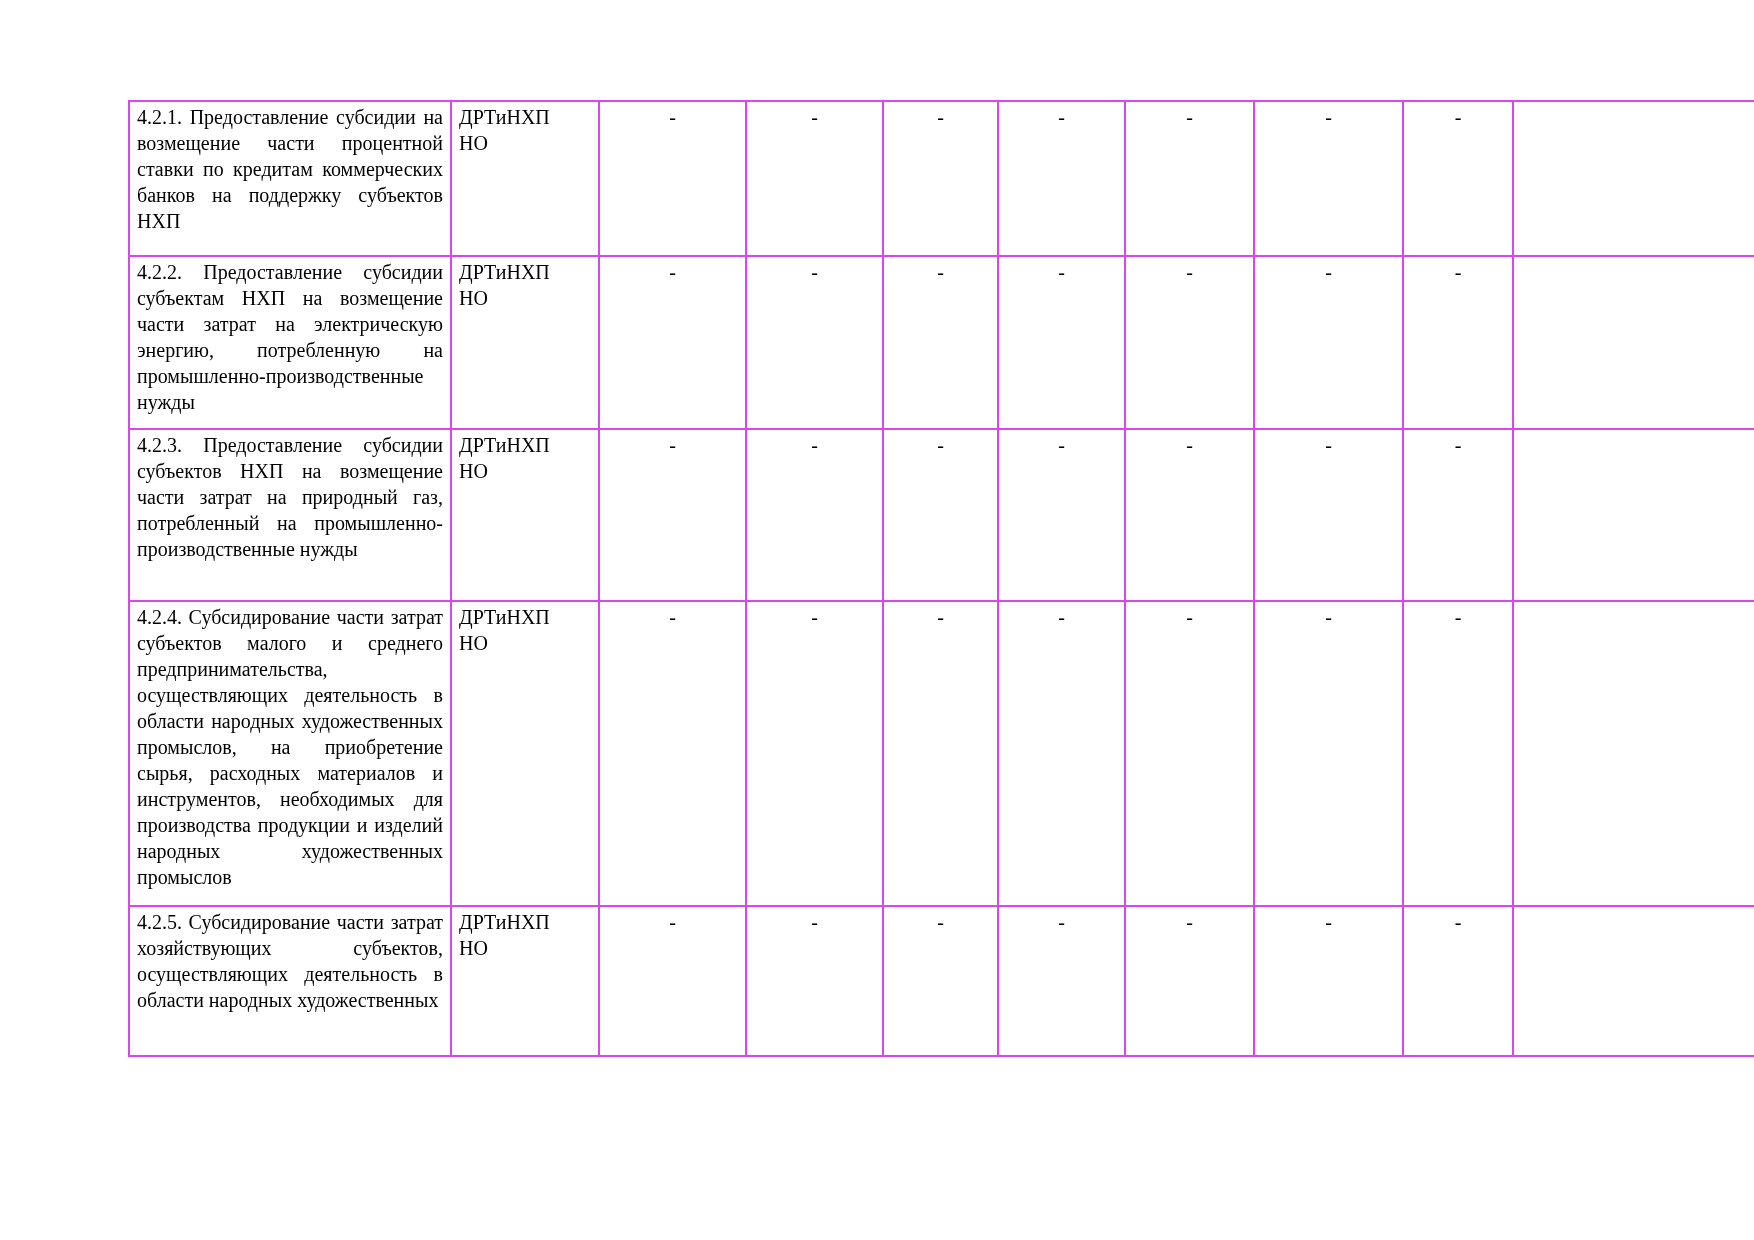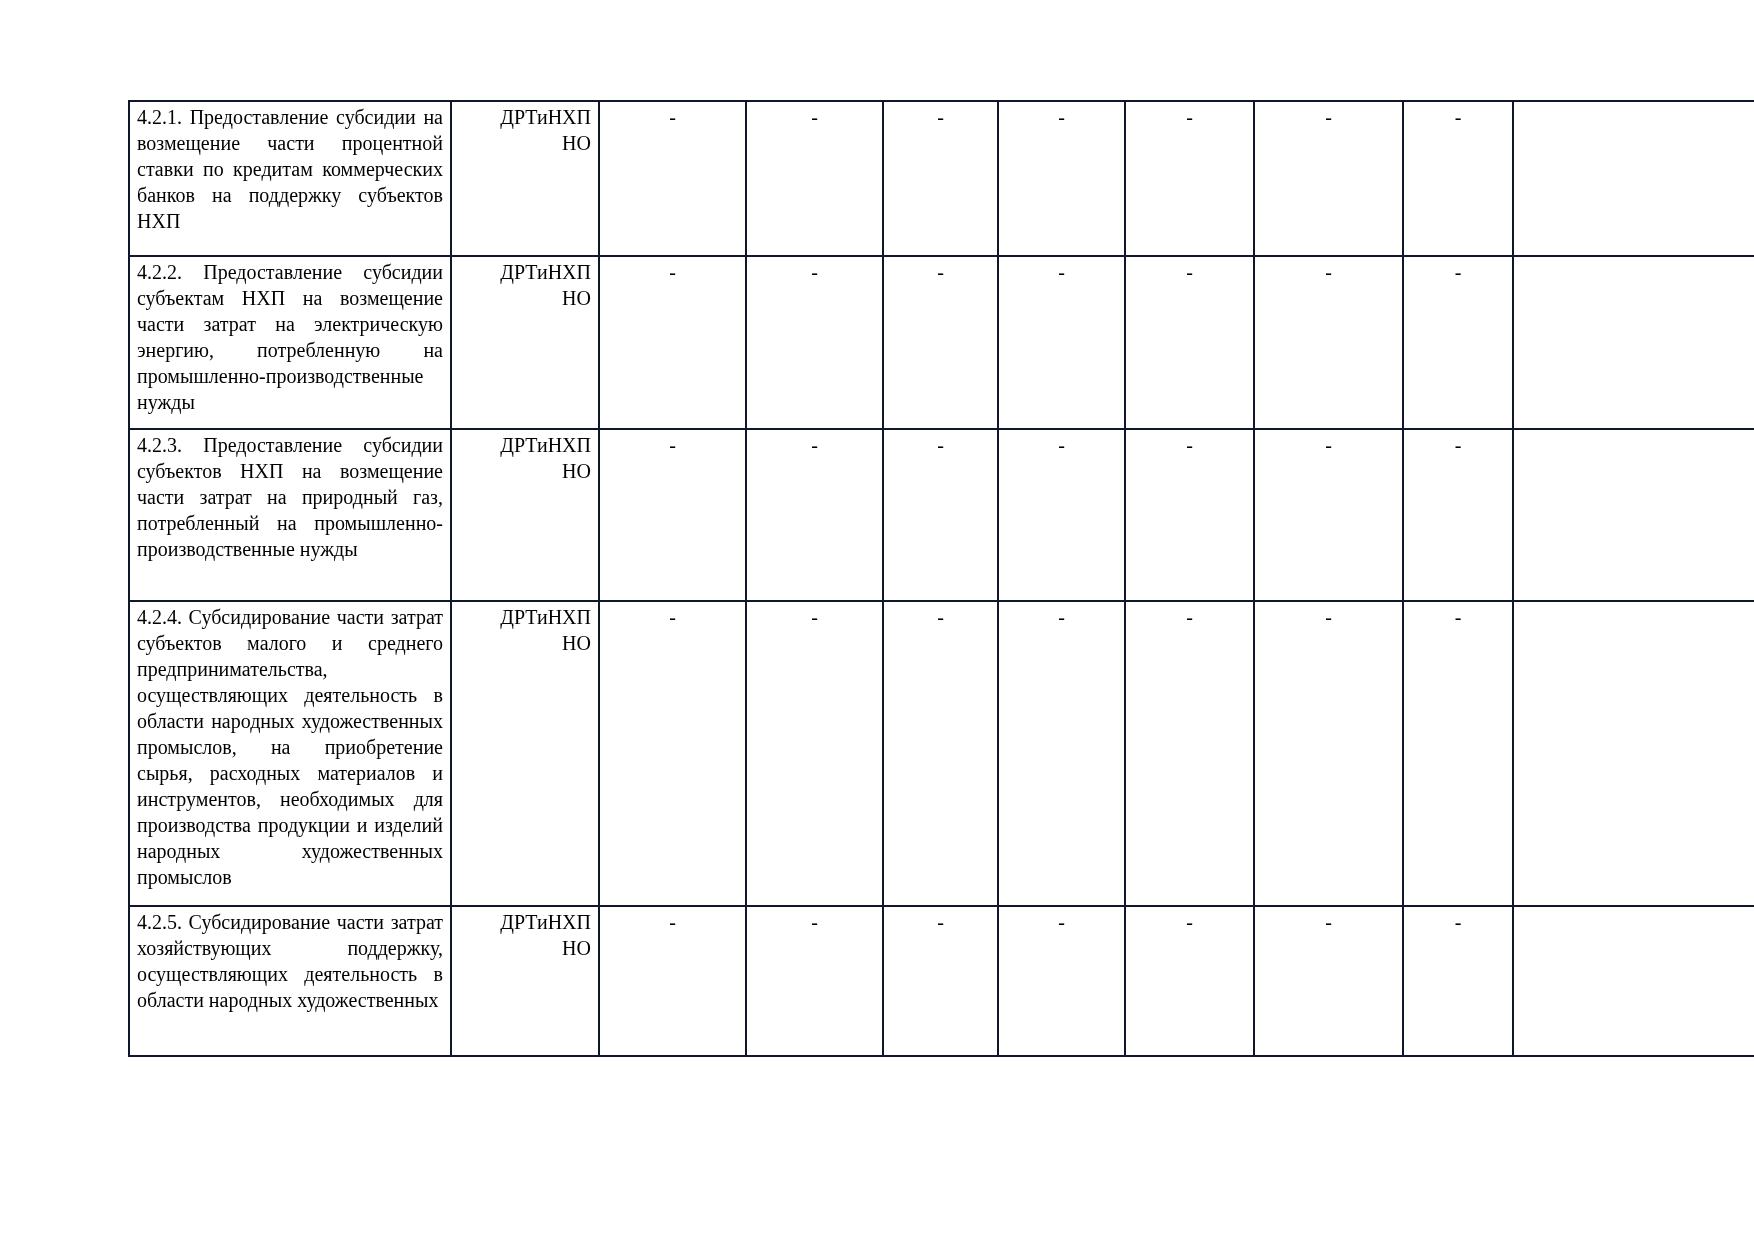--- a/index.html
+++ b/index.html
@@ -22,34 +22,34 @@
   }
   table.doc-table {
     position: absolute;
     left: 128px;
     top: 100px;
     border-collapse: collapse;
     table-layout: fixed;
     width: 1670px;
   }
   table.doc-table td {
-    border: 2px solid #0f172a;
+    border: 2px solid #d946ef;
     vertical-align: top;
     padding: 2px 7px;
     font-size: 20px;
     line-height: 26px;
     overflow: hidden;
   }
   td.c-activity {
     text-align: justify;
     overflow-wrap: break-word;
     word-break: break-word;
   }
   td.c-org {
-    text-align: right;
+    text-align: left;
     white-space: pre-line;
   }
   td.c-val {
     text-align: center;
   }
   td.c-last {
     border-right: none;
   }
   tr.r1 { height: 155px; }
   tr.r2 { height: 173px; }
@@ -121,21 +121,21 @@
         <td class="c-val">-</td>
         <td class="c-val">-</td>
         <td class="c-val">-</td>
         <td class="c-val">-</td>
         <td class="c-val">-</td>
         <td class="c-val">-</td>
         <td class="c-val">-</td>
         <td class="c-val c-last"></td>
       </tr>
       <tr class="r5">
-        <td class="c-activity">4.2.5. Субсидирование части затрат хозяйствующих поддержку, осуществляющих деятельность в области народных художественных</td>
+        <td class="c-activity">4.2.5. Субсидирование части затрат хозяйствующих субъектов, осуществляющих деятельность в области народных художественных</td>
         <td class="c-org">ДРТиНХП
 НО</td>
         <td class="c-val">-</td>
         <td class="c-val">-</td>
         <td class="c-val">-</td>
         <td class="c-val">-</td>
         <td class="c-val">-</td>
         <td class="c-val">-</td>
         <td class="c-val">-</td>
         <td class="c-val c-last"></td>

